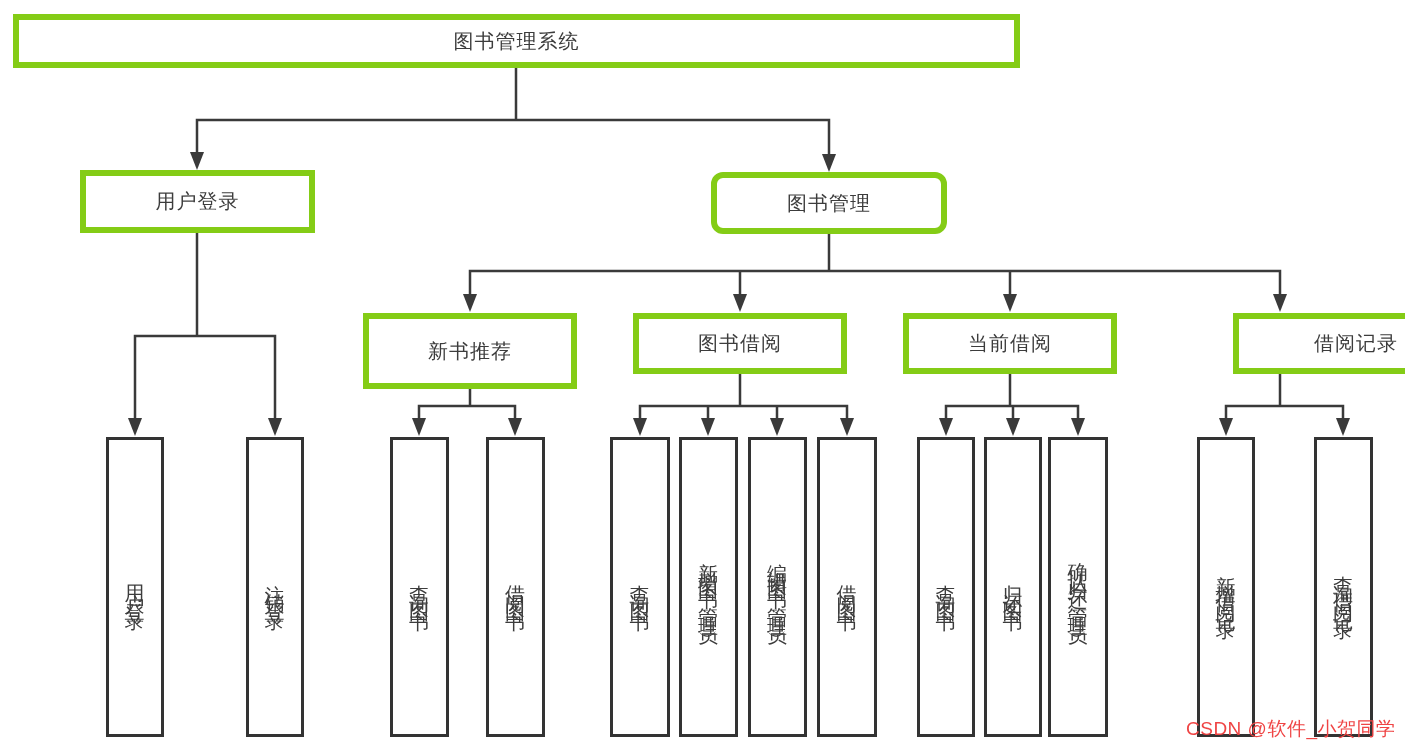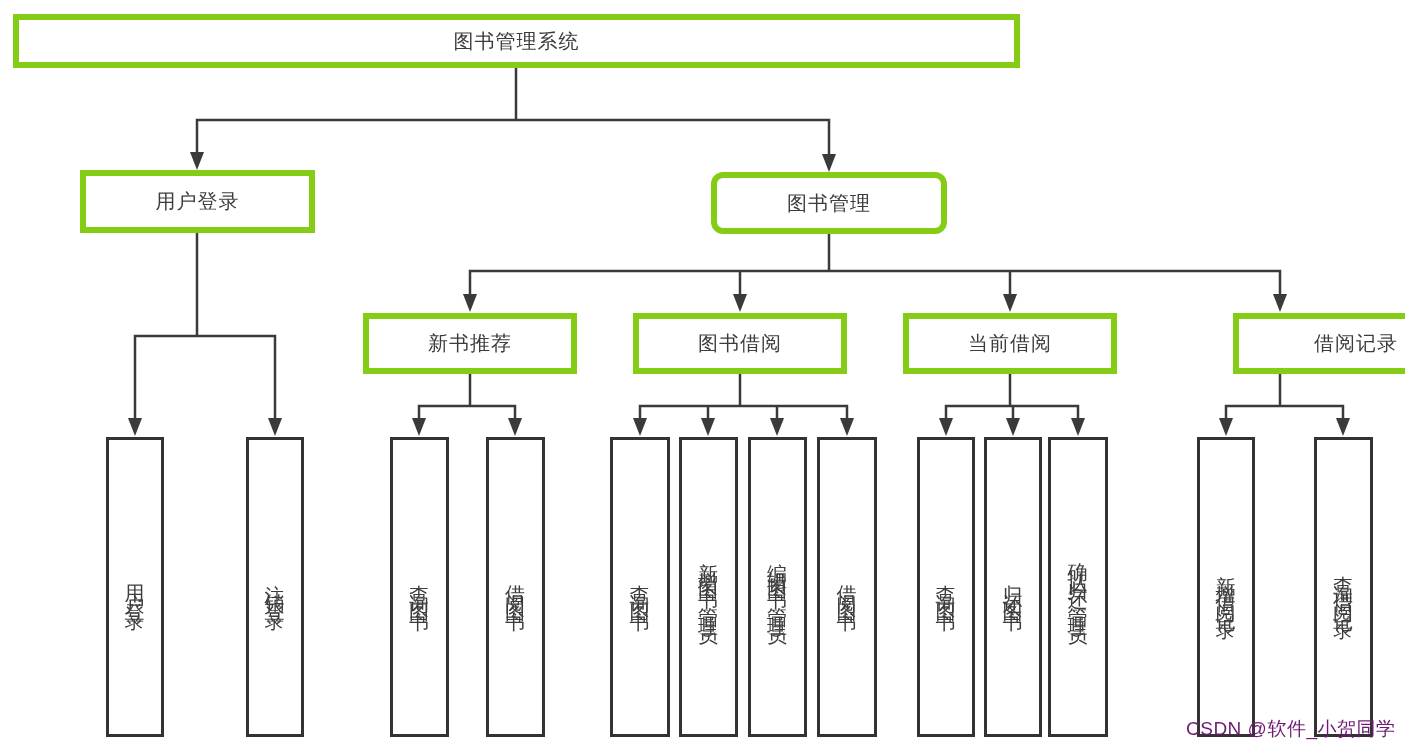--- a/index.html
+++ b/index.html
@@ -18,21 +18,21 @@
   .vbox{
     position:absolute;box-sizing:border-box;border:3px solid #333;background:#fff;
     display:flex;align-items:center;justify-content:center;
   }
   .vbox span{
     writing-mode:vertical-rl;text-orientation:mixed;
     font-size:20px;line-height:1;letter-spacing:9px;color:#3c3c3c;white-space:nowrap;
   }
   .watermark{
     position:absolute;left:1186px;top:716px;width:210px;
-    font-size:19px;color:#701a75;letter-spacing:0.5px;white-space:nowrap;
+    font-size:19px;color:#ef4444;letter-spacing:0.5px;white-space:nowrap;
   }
 </style>
 </head>
 <body>
 
 <div id="stage">
 
   <svg id="wires" viewBox="0 0 1405 747" xmlns="http://www.w3.org/2000/svg">
 
     <path d="M516,68 V120 M197,160 V120 H829 V160"></path>
@@ -69,21 +69,21 @@
       <polygon points="1219,418 1233,418 1226,436"></polygon>
       <polygon points="1336,418 1350,418 1343,436"></polygon>
     </g>
   </svg>
 
   <div class="hbox" style="left:13px;top:14px;width:1007px;height:54px;">图书管理系统</div>
 
   <div class="hbox" style="left:80px;top:170px;width:235px;height:63px;">用户登录</div>
   <div class="hbox" style="left:711px;top:172px;width:236px;height:62px;border-radius:12px;">图书管理</div>
 
-  <div class="hbox" style="left:363px;top:313px;width:214px;height:61px;">新书推荐</div>
+  <div class="hbox" style="left:363px;top:313px;width:214px;height:76px;">新书推荐</div>
   <div class="hbox" style="left:633px;top:313px;width:214px;height:61px;">图书借阅</div>
   <div class="hbox" style="left:903px;top:313px;width:214px;height:61px;">当前借阅</div>
   <div class="hbox" style="left:1233px;top:313px;width:246px;height:61px;">借阅记录</div>
 
   <div class="vbox" style="left:106px;top:437px;width:58px;height:300px;">
     <span>用户登录</span>
   </div>
   <div class="vbox" style="left:246px;top:437px;width:58px;height:300px;">
     <span>注销登录</span>
   </div>

